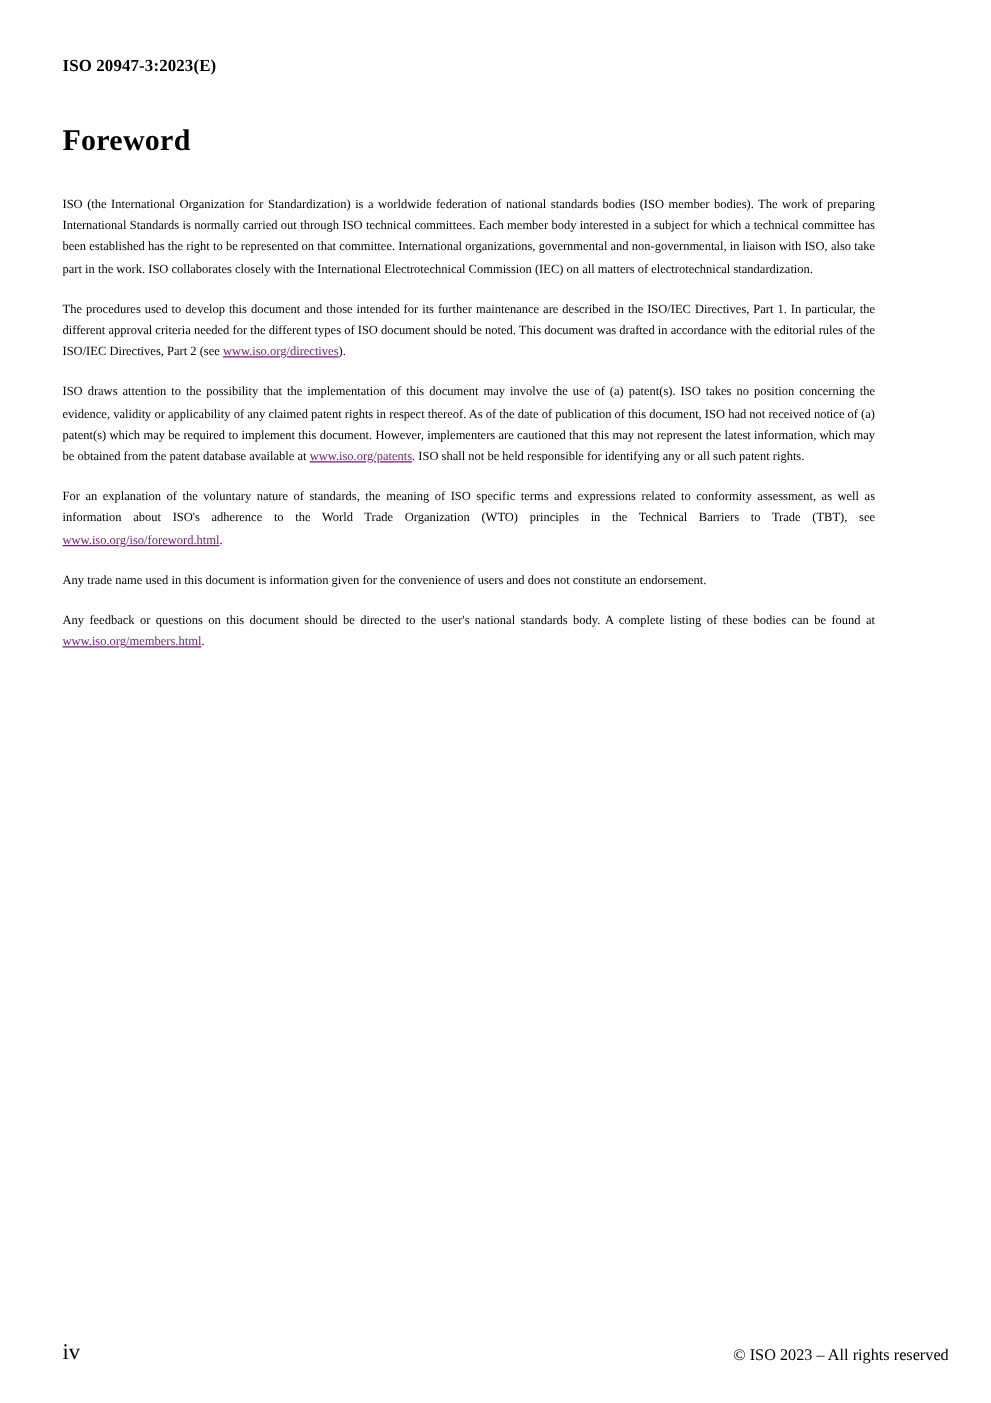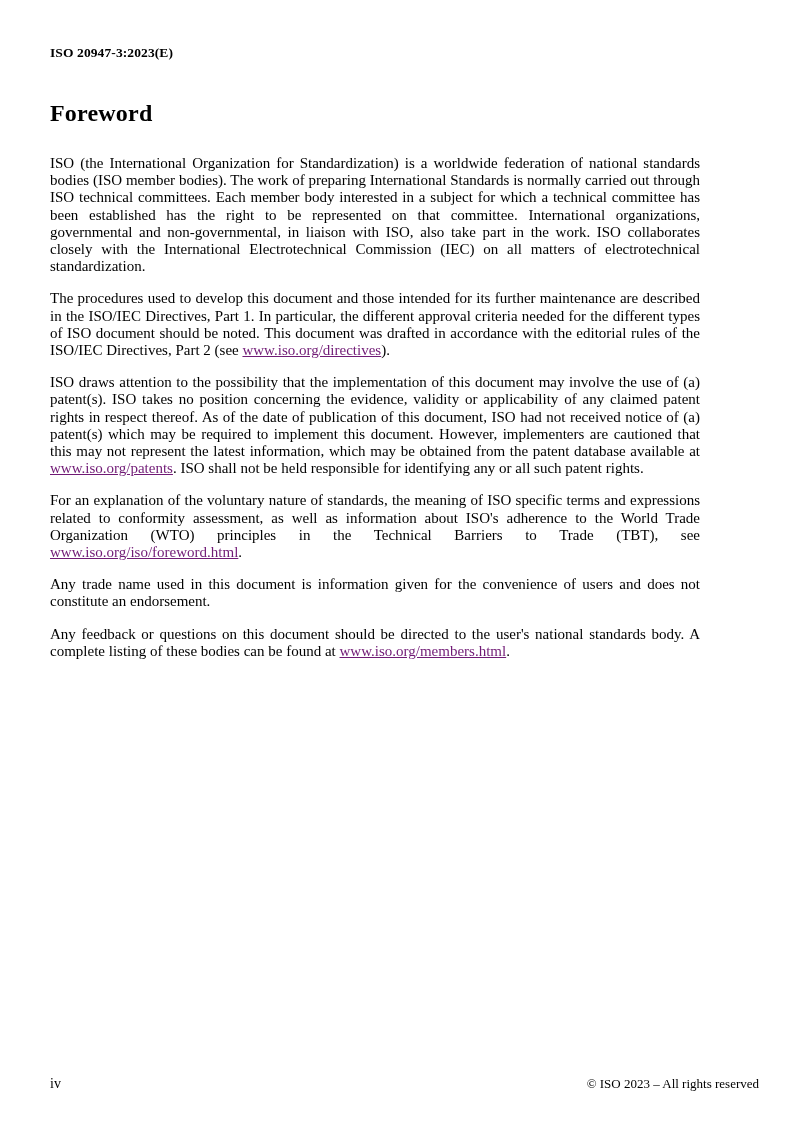--- a/index.html
+++ b/index.html
@@ -36,41 +36,41 @@
     width: 650px;
   }
   h1.title {
     font-family: "Liberation Serif", serif;
     font-weight: bold;
     font-size: 24px;
     margin: 0 0 28px 0;
     letter-spacing: 0.2px;
   }
   p.para {
-    font-size: 15px;
+    font-size: 10px;
     line-height: 17.2px;
     text-align: justify;
     margin: 0 0 15px 0;
     hyphens: none;
   }
   p.para:last-child {
     margin-bottom: 12px;
   }
   a.link {
     color: #701a75;
     text-decoration: underline;
   }
   .ital {
     font-style: italic;
   }
   .footer-left {
     position: absolute;
     left: 50px;
     bottom: 30px;
-    font-size: 14px;
+    font-size: 18px;
   }
   .footer-right {
     position: absolute;
     right: 34px;
     bottom: 30px;
     font-size: 13px;
   }
 </style>
 </head>
 <body>

